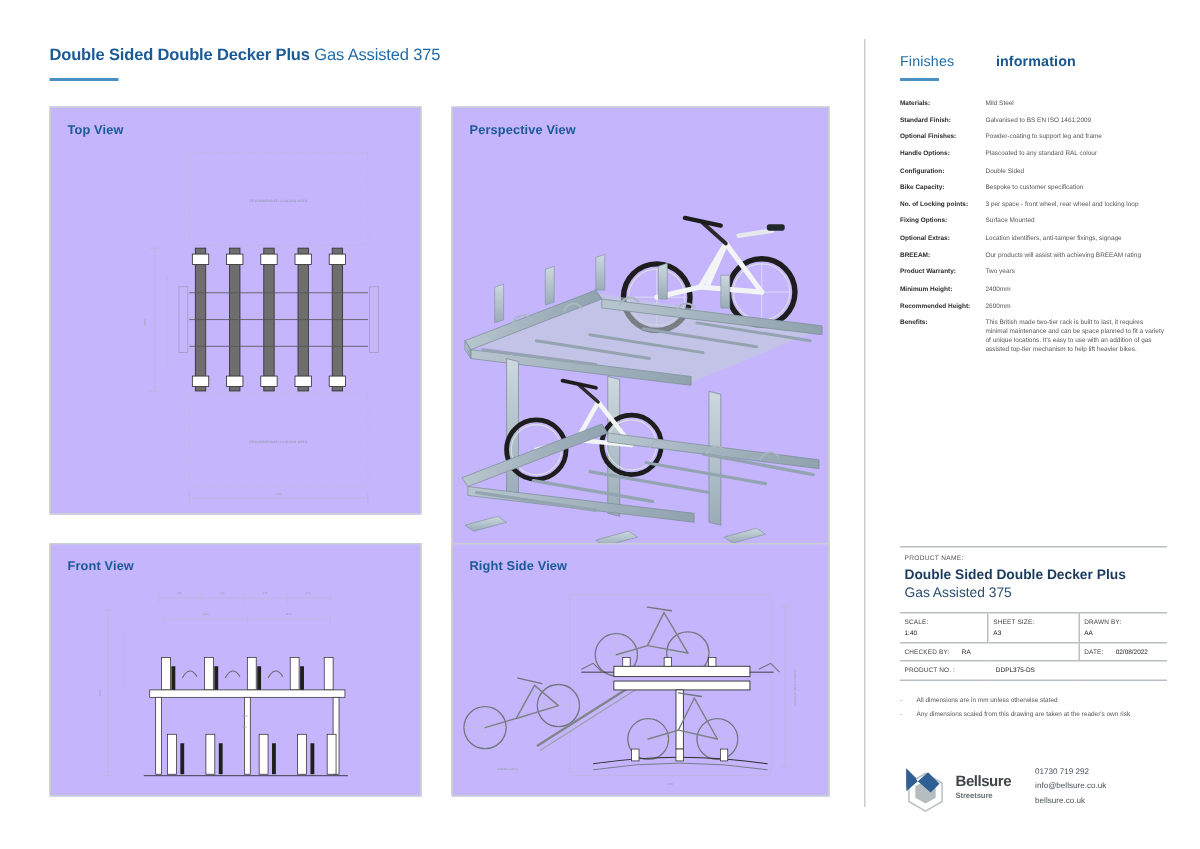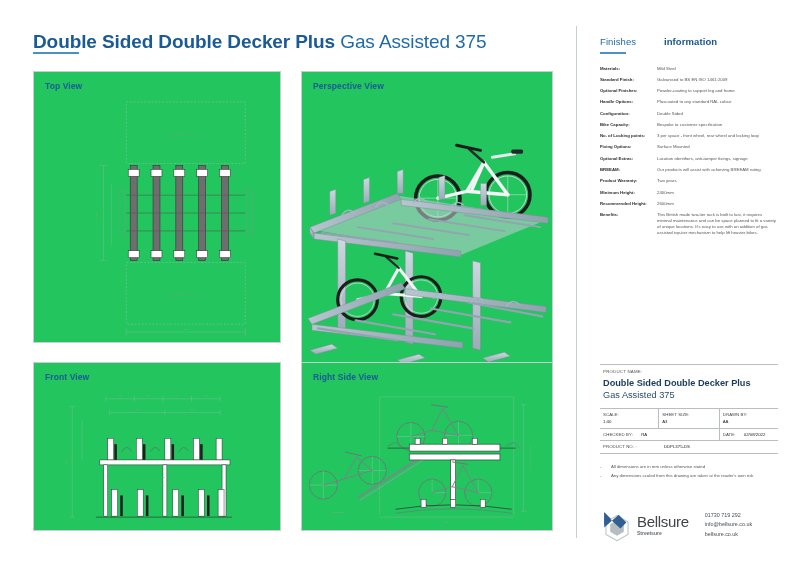--- a/index.html
+++ b/index.html
@@ -8,32 +8,32 @@
     background: #ffffff;
     font-family: "Liberation Sans", sans-serif;
     color: #231f20;
     overflow: hidden;
   }
   .page { position: relative; width: 800px; height: 566px; background:#fff; }
 
   
   .doc-title {
     position: absolute; left: 33px; top: 31px;
-    font-size: 19px; font-weight: 700; color: #1a5a96;
+    font-size: 11px; font-weight: 700; color: #1a5a96;
     letter-spacing: -0.1px; white-space: nowrap;
   }
   .doc-title .light { font-weight: 400; color: #1f6ba8; }
   .title-rule {
     position: absolute; left: 33px; top: 52px;
     width: 46px; height: 2px; background: #4a90c4;
   }
 
   
   .panels { position: absolute; left: 33px; top: 71px; width: 520px; height: 460px; }
-  .panel { position: absolute; border: 1px solid #c8cdd2; background: #22c55e; }
+  .panel { position: absolute; border: 1px solid #c8cdd2; background: #c4b5fd; }
   .panel-top    { left: 0;    top: 0;   width: 248px; height: 272px; }
   .panel-persp  { left: 268px; top: 0;  width: 252px; height: 328px; }
   .panel-front  { left: 0;    top: 291px; width: 248px; height: 169px; }
   .panel-right  { left: 268px; top: 291px; width: 252px; height: 169px; }
   .panel-title {
     position: absolute; left: 11px; top: 9px;
     font-size: 8.5px; font-weight: 700; color: #1a5a96; letter-spacing: 0.1px;
   }
   .panel-body { position: absolute; left: 0; top: 24px; right: 0; bottom: 4px; }
 
@@ -78,21 +78,21 @@
   .tb-val-inline { display: inline; margin-left: 7px; color: #222; }
 
   .notes { position: absolute; left: 600px; top: 464px; width: 178px; }
   .note-row { display: flex; font-size: 4.3px; color: #555; line-height: 1.45; margin-bottom: 2.5px; }
   .note-bullet { width: 11px; flex: none; color: #888; }
 
   
   .footer { position: absolute; left: 600px; top: 508px; width: 178px; display: flex; align-items: center; }
   .logo-mark { width: 34px; height: 34px; flex: none; }
   .logo-text { margin-left: 3px; }
-  .logo-word { font-size: 15px; font-weight: 400; color: #3f4548; letter-spacing: -0.3px; line-height: 1; }
+  .logo-word { font-size: 10px; font-weight: 700; color: #3f4548; letter-spacing: -0.3px; line-height: 1; }
   .logo-sub { font-size: 5.2px; font-weight: 700; color: #6b7276; letter-spacing: -0.1px; margin-top: 1px; }
   .contact { margin-left: 16px; font-size: 5.4px; color: #4a4f52; line-height: 1.72; }
 
   
   .dwg { width: 100%; height: 100%; display: block; }
   .tiny-label { font-size: 2.1px; fill: #8d9196; letter-spacing: .25px; font-family: "Liberation Sans", sans-serif; }
   .dim-label { font-size: 1.9px; fill: #9a9ea3; font-family: "Liberation Sans", sans-serif; }
 </style>
 </head>
 <body>

